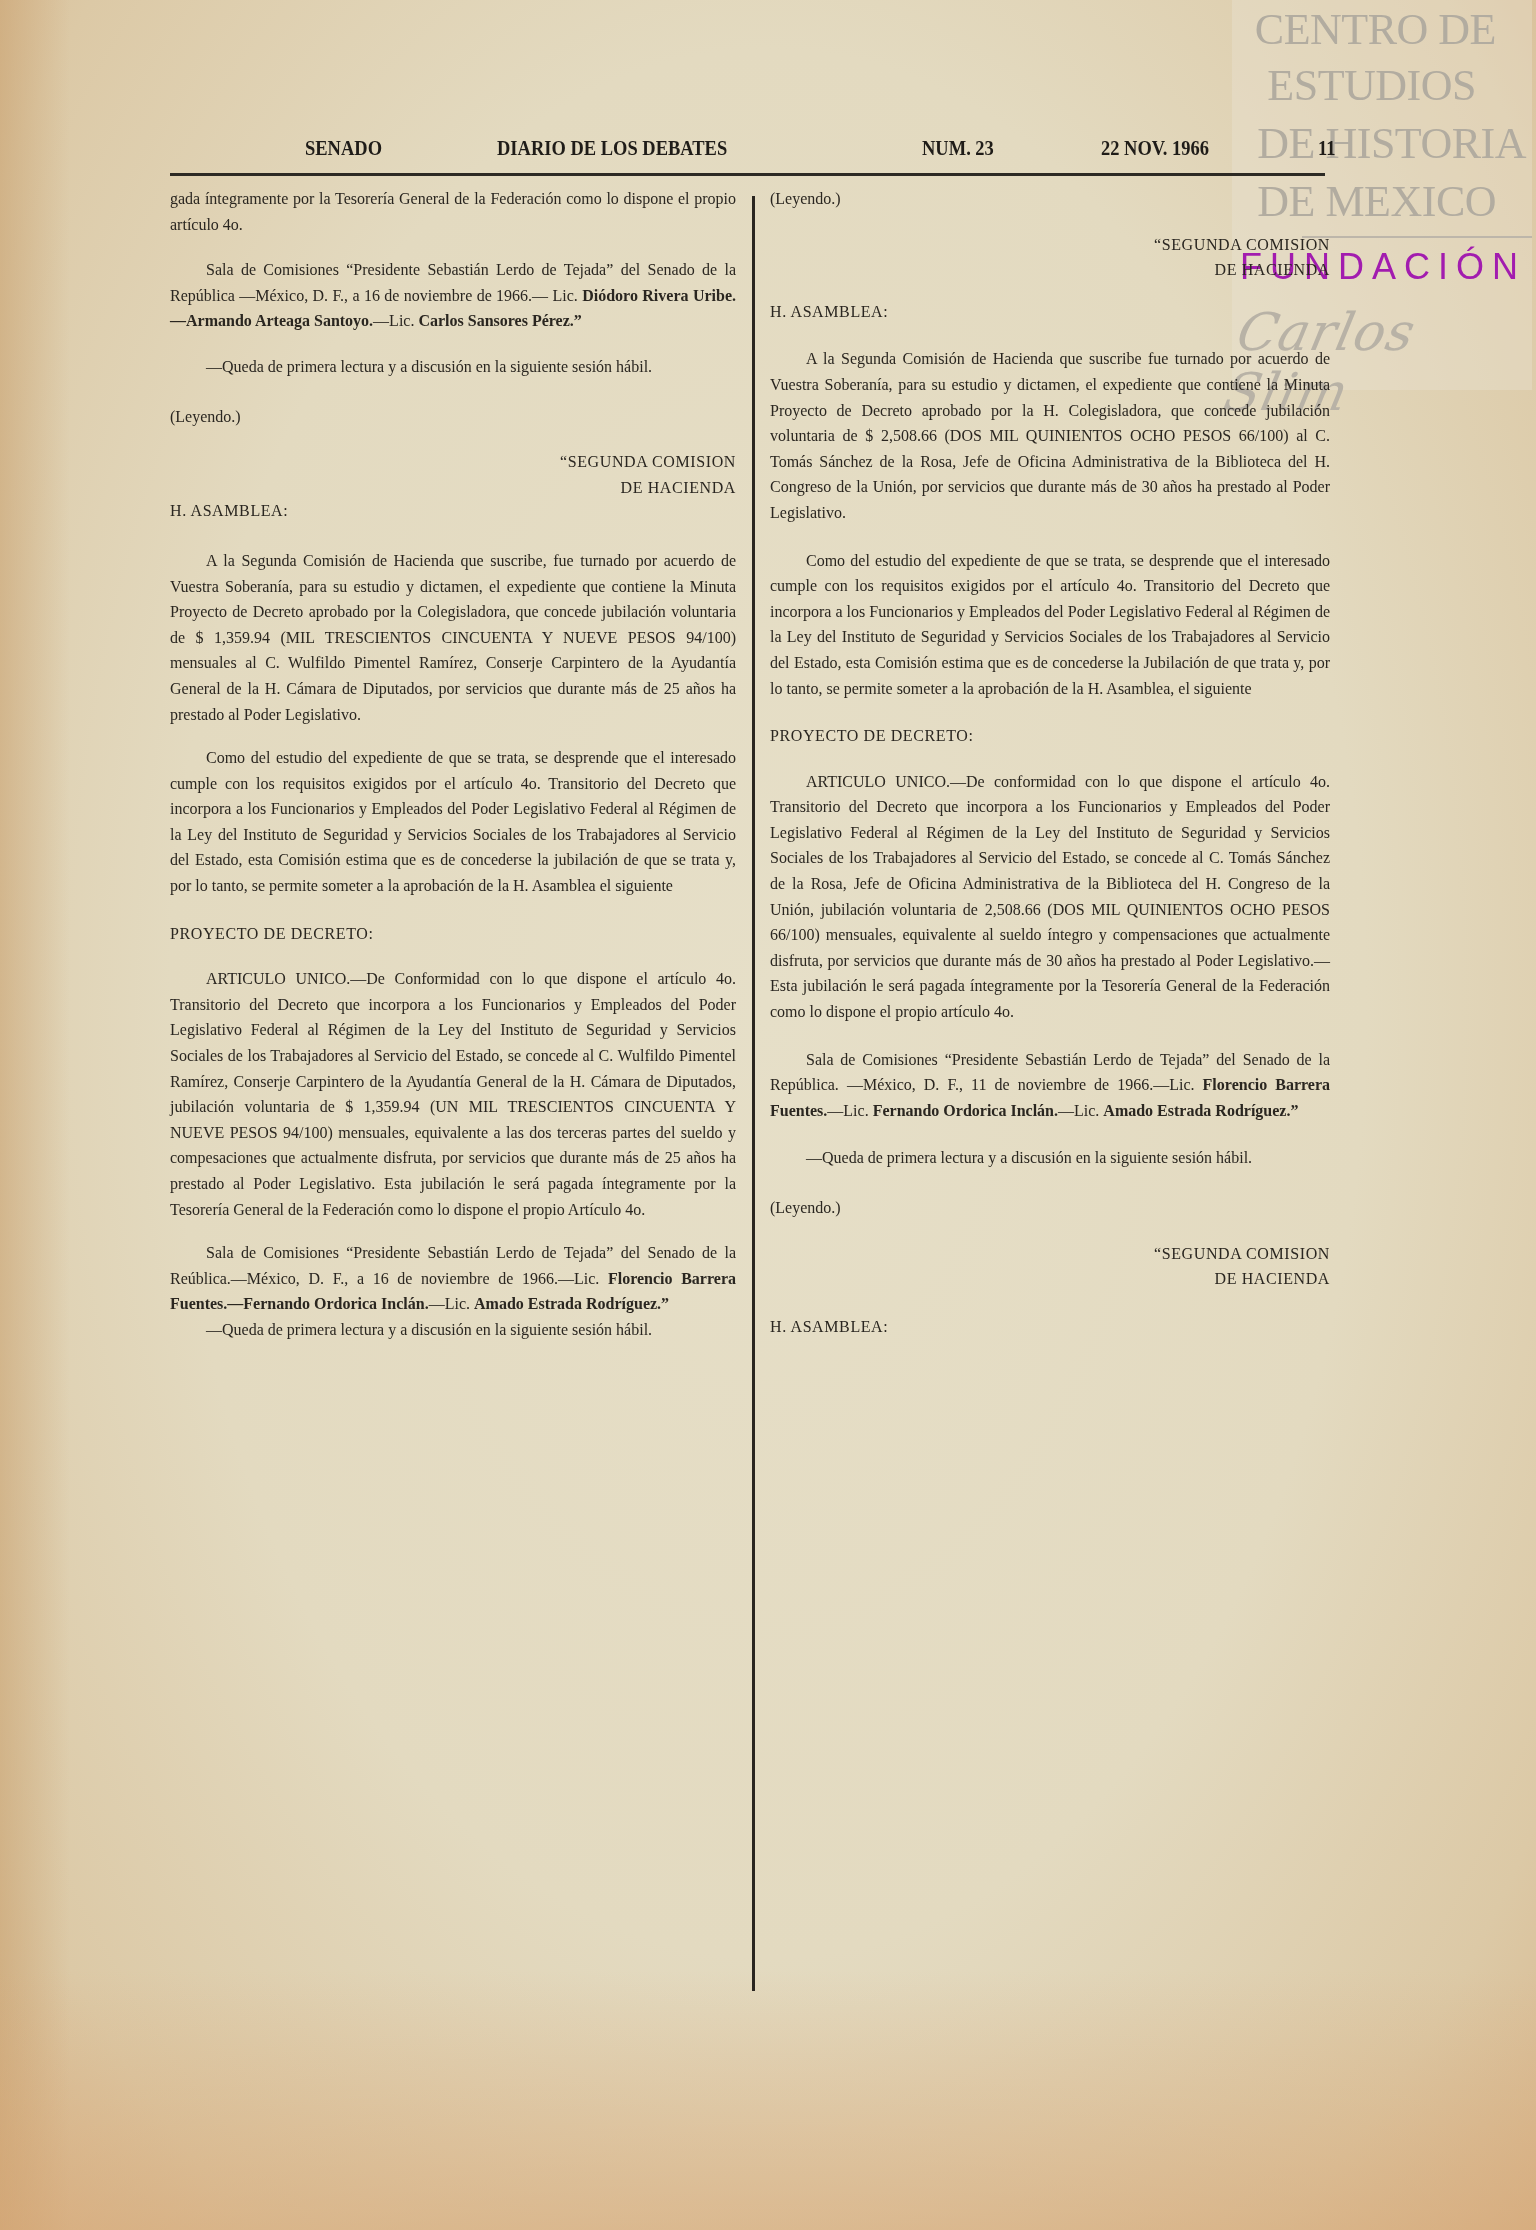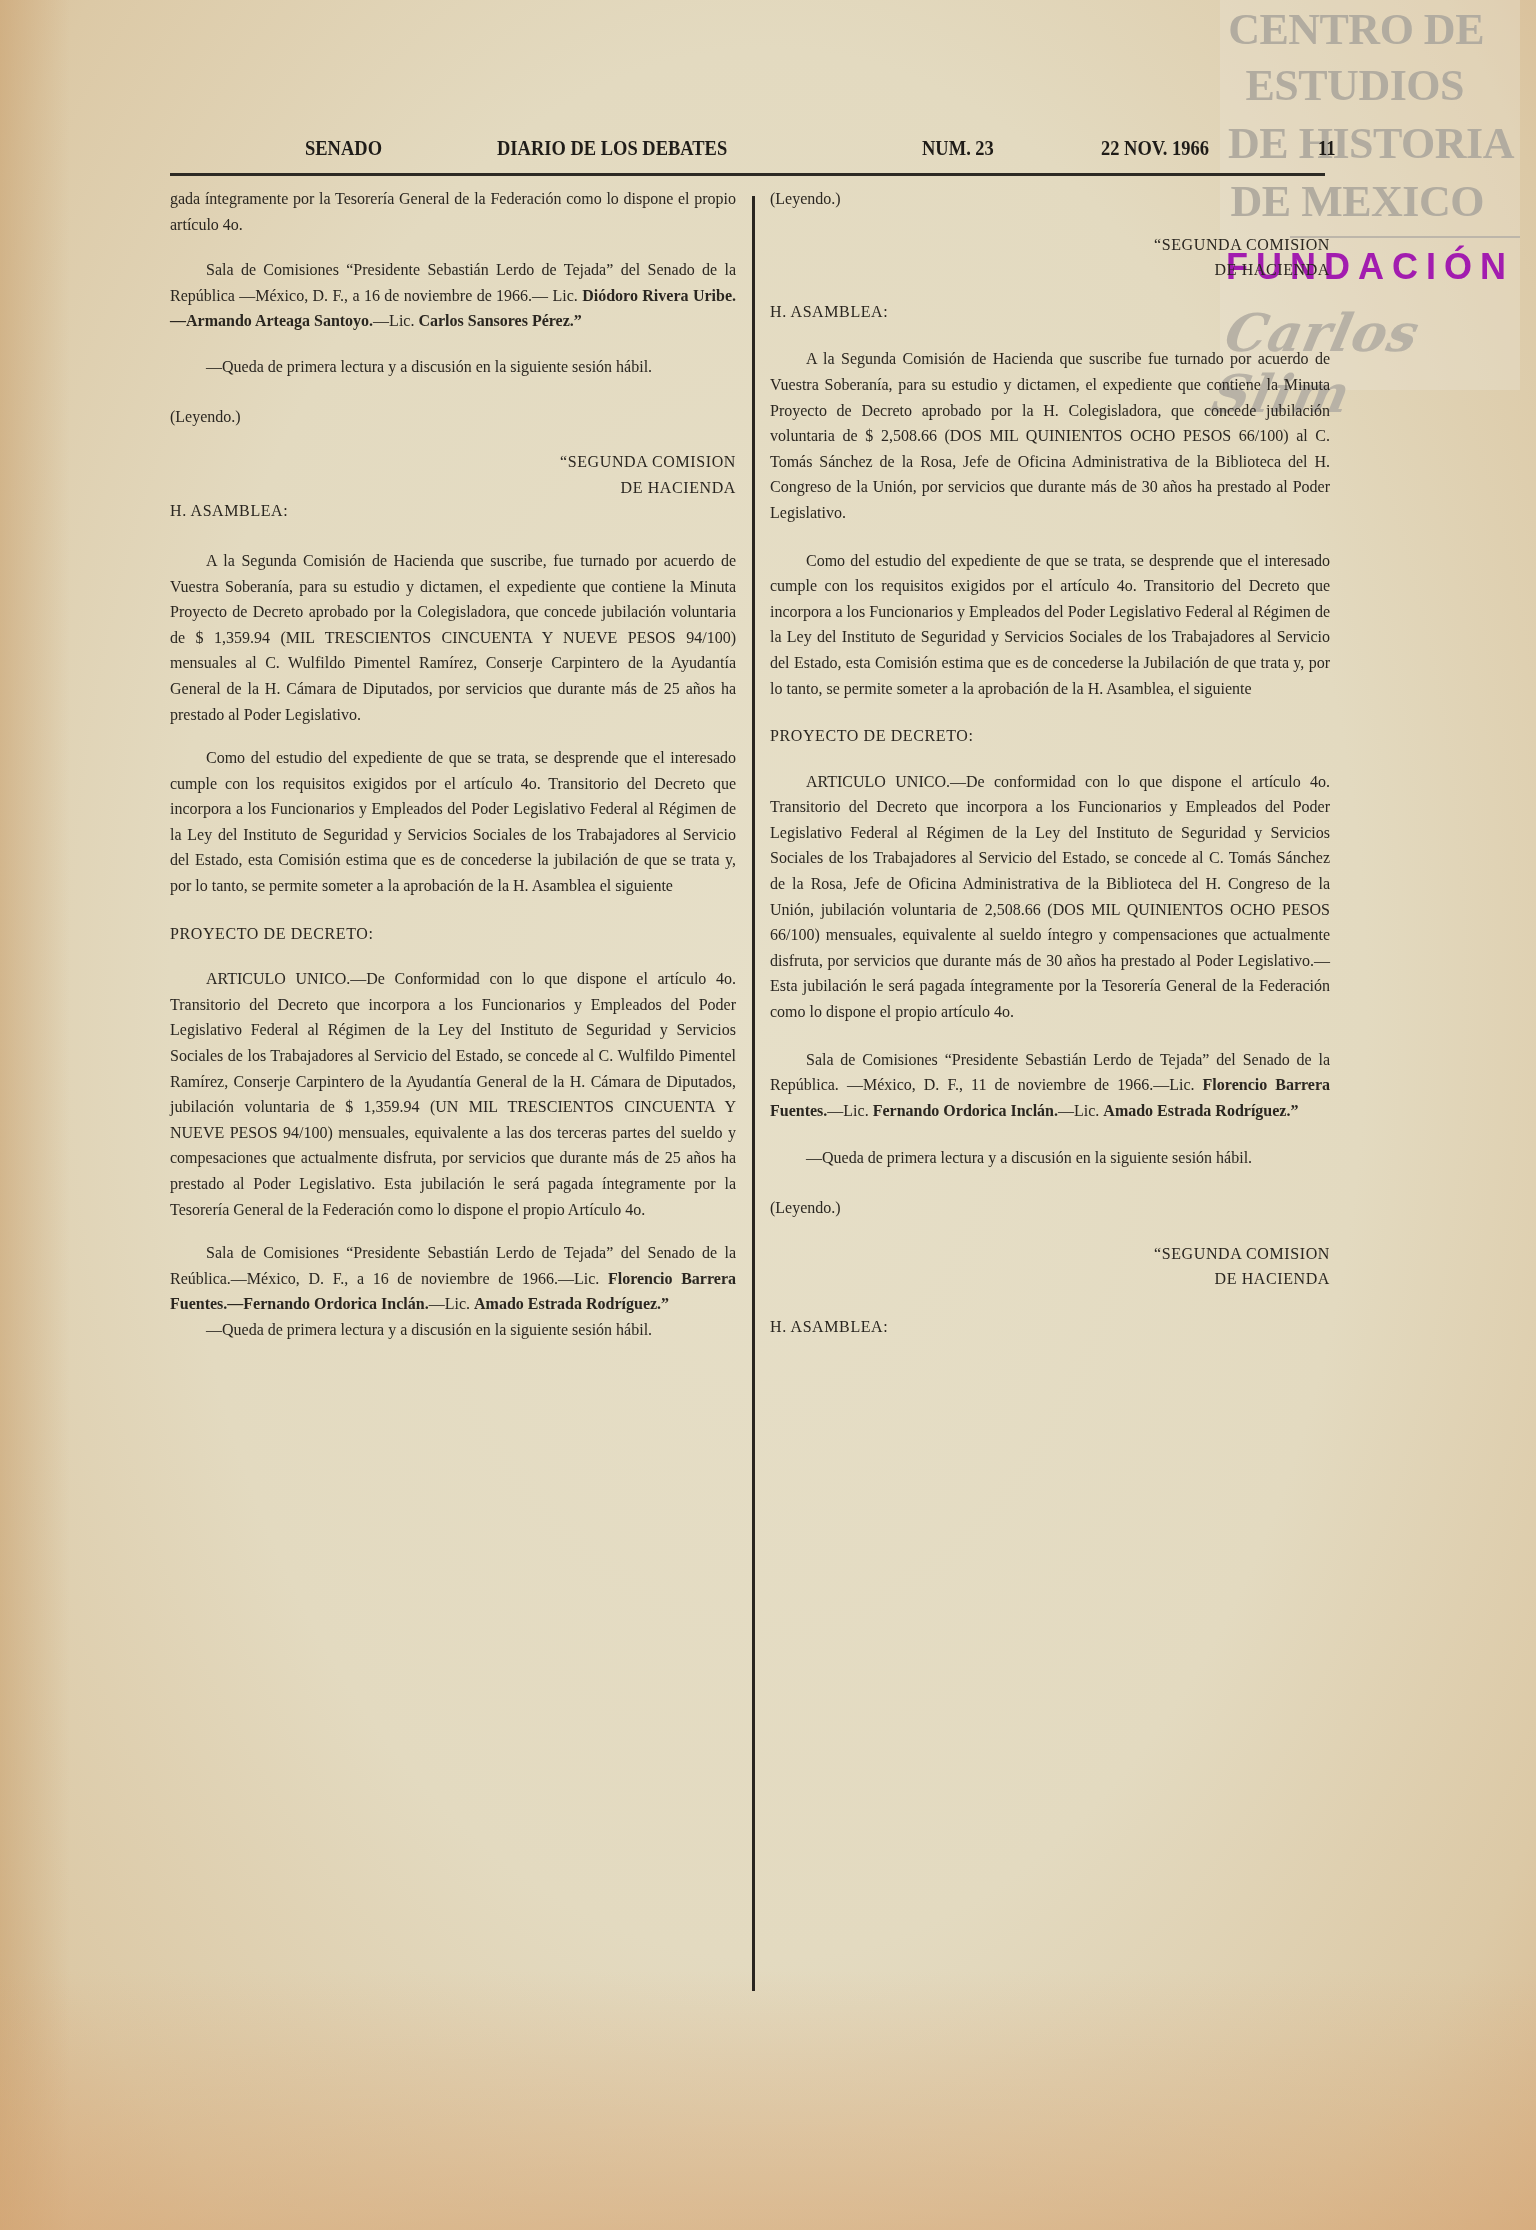--- a/index.html
+++ b/index.html
@@ -9,22 +9,22 @@
       radial-gradient(ellipse at 50% 45%, #e6dfc8 0%, #e3dac0 55%, #dcc9a6 85%, #d8b88f 100%);
     font-family: "Liberation Serif", "DejaVu Serif", serif;
     color: #2a2620;
   }
   .edge-left { position: absolute; left: 0; top: 0; width: 70px; height: 2230px;
     background: linear-gradient(to right, rgba(200,160,110,0.55), rgba(200,160,110,0)); }
   .edge-bottom { position: absolute; left: 0; bottom: 0; width: 1536px; height: 260px;
     background: linear-gradient(to top, rgba(215,165,115,0.55), rgba(215,165,115,0)); }
 
   
-  .watermark { position: absolute; right: 16px; top: 0; width: 300px; height: 390px;
-    background: rgba(235,230,215,0.35); font-weight: bold; }
+  .watermark { position: absolute; right: 4px; top: 0; width: 300px; height: 390px;
+    background: rgba(235,230,215,0.35); }
   .wm-line { position: absolute; font-family: "Liberation Serif", serif; color: #b2aca0;
     font-size: 44px; letter-spacing: -0.5px; white-space: nowrap; }
   .wm-1 { right: 36px; top: 4px; }
   .wm-2 { right: 56px; top: 60px; }
   .wm-3 { right: 6px; top: 118px; margin-left: 36px; }
   .wm-4 { right: 36px; top: 176px; }
   .wm-rule { position: absolute; right: 0; top: 236px; width: 230px; height: 2px; background: #bdb6aa; }
   .wm-fund { position: absolute; right: 6px; top: 246px; font-family: "Liberation Sans", sans-serif;
     font-size: 36px; color: #a21caf; letter-spacing: 8px; }
   .wm-sig { position: absolute; right: 20px; top: 302px; font-family: "DejaVu Serif", serif;

